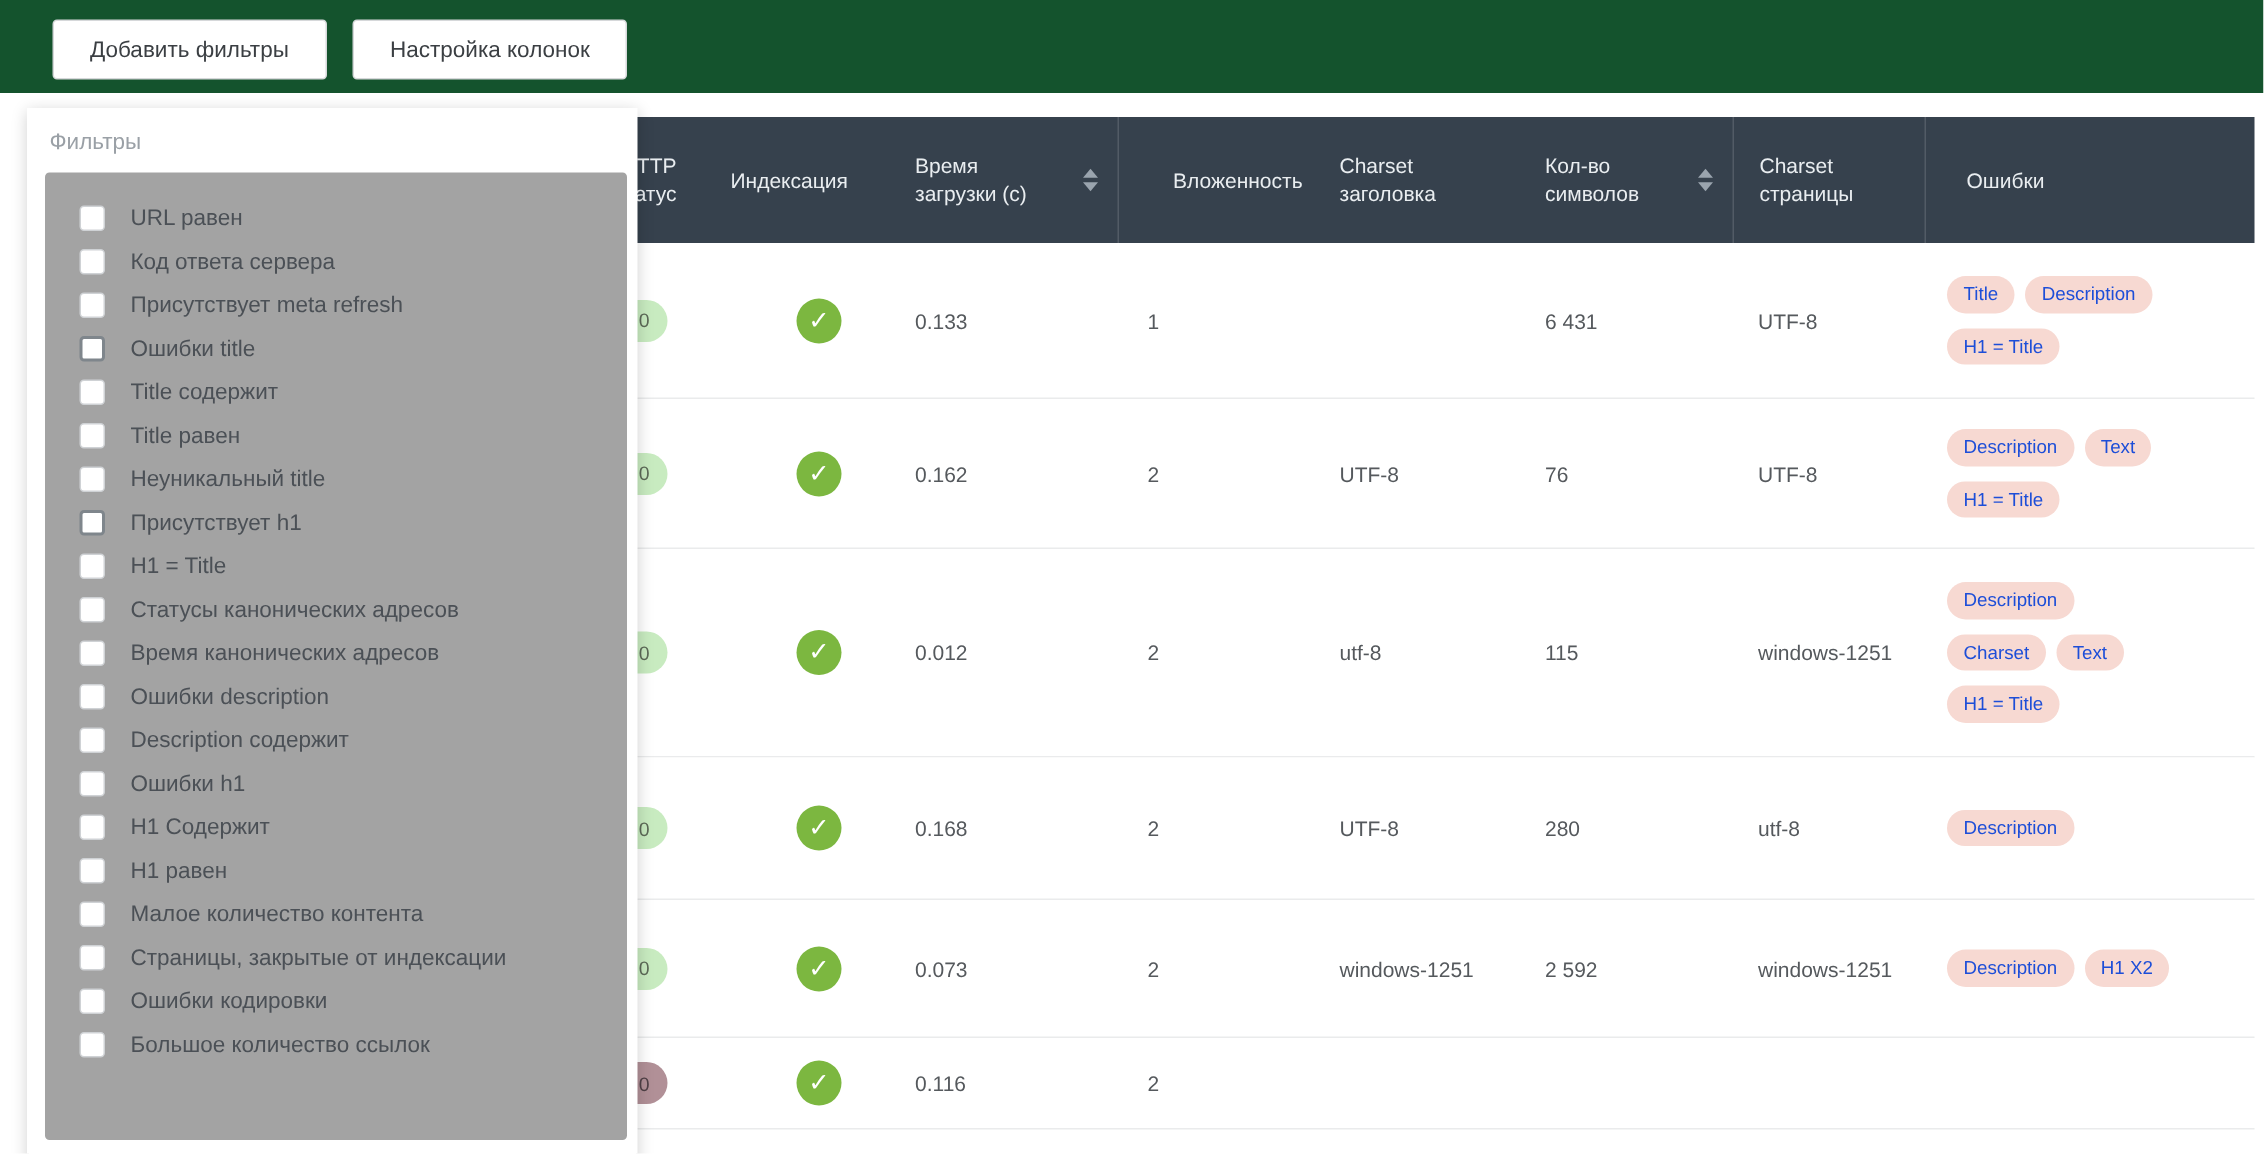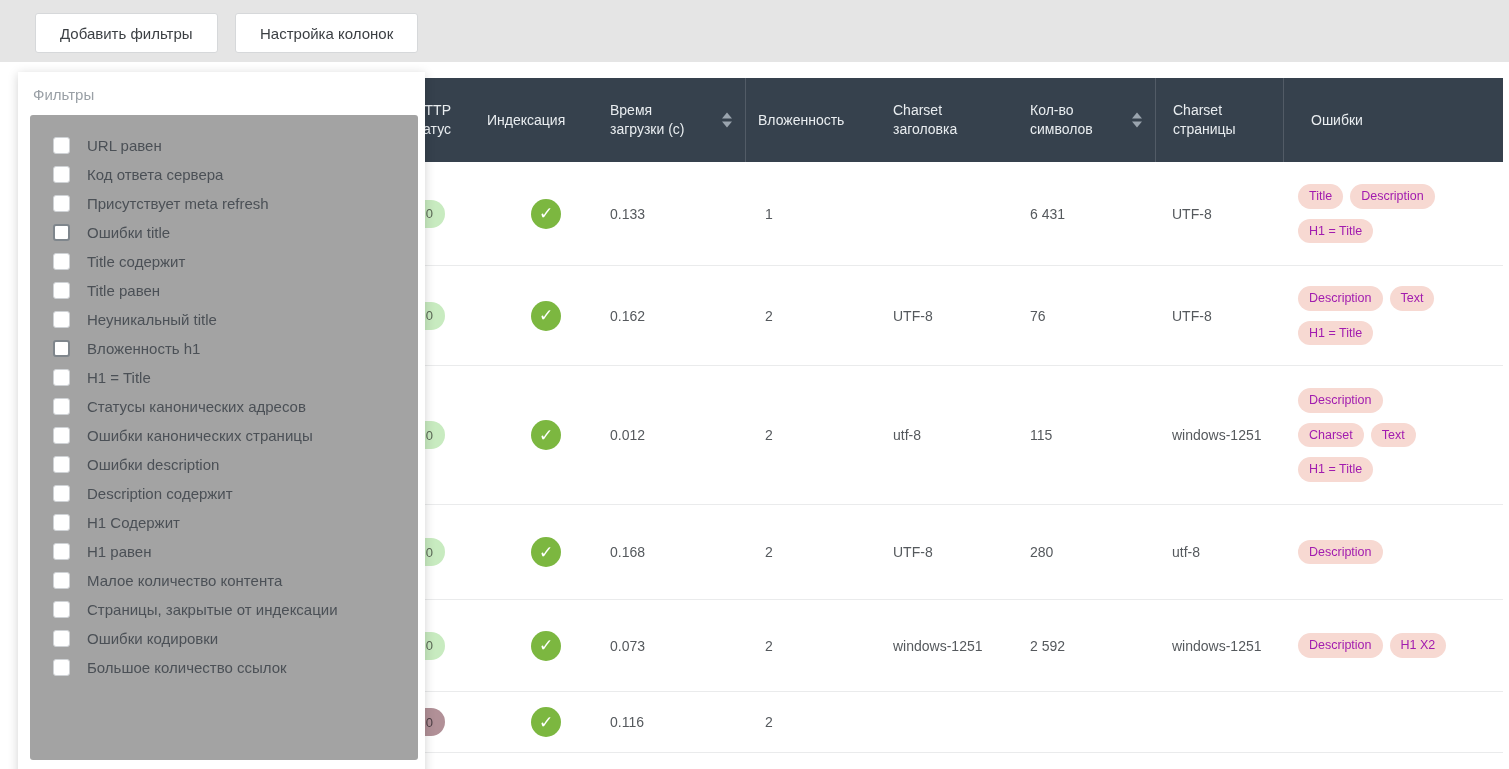--- a/index.html
+++ b/index.html
@@ -4,40 +4,40 @@
 <style>
   html,body { margin:0; padding:0; }
   body {
     width:1509px; height:769px; overflow:hidden; background:#ffffff;
     font-family:"Liberation Sans","DejaVu Sans",sans-serif;
     -webkit-font-smoothing:antialiased;
   }
   .app { position:relative; width:1509px; height:769px; overflow:hidden; }
 
   
-  .topbar { position:absolute; top:0; left:0; width:1509px; height:62px; background:#e5e5e5; }
+  .topbar { position:absolute; top:0; left:0; width:1509px; height:62px; background:#14532d; }
   .tb-btn {
     position:absolute; top:13px; height:40px; background:#fff;
     border:1px solid #d6d8da; border-radius:3px; font-size:15px; color:#3b3f43;
     padding:0 24px; cursor:pointer; font-family:inherit;
   }
   .tb-btn.add { left:35px; }
   .tb-btn.cols { left:235px;text-align:center; }
 
   
   .table-wrap { position:absolute; left:330px; top:78px; width:1173px; }
   .grid-cols { display:grid; grid-template-columns:135px 125px 155px 130px 135px 145px 128px 220px; }
 
   .thead { background:#36414d; color:#e9edf0; height:84px; font-size:14px; line-height:19px; }
   .th { position:relative; height:100%; display:flex; align-items:center; box-sizing:border-box; }
   .th-status { justify-content:flex-end; padding-right:14px; text-align:right; }
   .th-status span { display:inline-block; width:50px; }
   .th-index  { padding-left:22px; }
   .th-load   { padding-left:20px; padding-right:36px; }
-  .th-nest   { padding-left:12px; border-left:1px solid rgba(255,255,255,0.14); }
+  .th-nest   { padding-left:36px; border-left:1px solid rgba(255,255,255,0.14); }
   .th-chh    { padding-left:18px; }
   .th-sym    { padding-left:20px; padding-right:36px; }
   .th-chp    { padding-left:17px; border-left:1px solid rgba(255,255,255,0.14); }
   .th-err    { padding-left:27px; border-left:1px solid rgba(255,255,255,0.14); }
 
   .sort { position:absolute; right:13px; top:50%; transform:translateY(-50%); display:flex; flex-direction:column; gap:3px; }
   .sort i { display:block; width:0; height:0; border-left:5px solid transparent; border-right:5px solid transparent; }
   .sort .up   { border-bottom:6px solid #9aa4ae; }
   .sort .down { border-top:6px solid #9aa4ae; }
 
@@ -56,21 +56,21 @@
     display:flex; align-items:center; justify-content:center; font-size:17px; font-weight:bold;
   }
   .td-load { padding-left:20px; }
   .td-nest { padding-left:20px; }
   .td-chh  { padding-left:18px; }
   .td-sym  { padding-left:20px; }
   .td-chp  { padding-left:17px; }
   .td-err  { padding-left:15px; display:flex; flex-direction:column; gap:10px; }
   .err-line { display:flex; gap:7px; }
   .badge {
-    background:#f7d9d2; color:#a21caf; font-size:12.5px; line-height:1;
+    background:#f7d9d2; color:#1d4ed8; font-size:12.5px; line-height:1;
     padding:6px 11px; border-radius:13px; white-space:nowrap;
   }
 
   
   .filter-panel {
     position:absolute; left:18px; top:72px; width:407px; height:707px; background:#ffffff;
     box-shadow:0 2px 10px rgba(0,0,0,0.18); z-index:10; box-sizing:border-box;
   }
   .panel-title { margin:14px 0 0 15px; font-size:15px; color:#9aa0a6; }
   .filter-list {
@@ -280,44 +280,48 @@
         <div class="filter-item">
     <span class="checkbox"></span>
     <span class="filter-label">Title равен</span>
   </div>
         <div class="filter-item">
     <span class="checkbox"></span>
     <span class="filter-label">Неуникальный title</span>
   </div>
         <div class="filter-item">
     <span class="checkbox focused"></span>
-    <span class="filter-label">Вложенность h1</span>
+    <span class="filter-label">Присутствует h1</span>
   </div>
         <div class="filter-item">
     <span class="checkbox"></span>
     <span class="filter-label">H1 = Title</span>
   </div>
         <div class="filter-item">
     <span class="checkbox"></span>
     <span class="filter-label">Статусы канонических адресов</span>
   </div>
         <div class="filter-item">
     <span class="checkbox"></span>
-    <span class="filter-label">Ошибки канонических страницы</span>
+    <span class="filter-label">Время канонических адресов</span>
   </div>
         <div class="filter-item">
     <span class="checkbox"></span>
     <span class="filter-label">Ошибки description</span>
   </div>
         <div class="filter-item">
     <span class="checkbox"></span>
     <span class="filter-label">Description содержит</span>
   </div>
         <div class="filter-item">
     <span class="checkbox"></span>
+    <span class="filter-label">Ошибки h1</span>
+  </div>
+        <div class="filter-item">
+    <span class="checkbox"></span>
     <span class="filter-label">H1 Содержит</span>
   </div>
         <div class="filter-item">
     <span class="checkbox"></span>
     <span class="filter-label">H1 равен</span>
   </div>
         <div class="filter-item">
     <span class="checkbox"></span>
     <span class="filter-label">Малое количество контента</span>
   </div>

